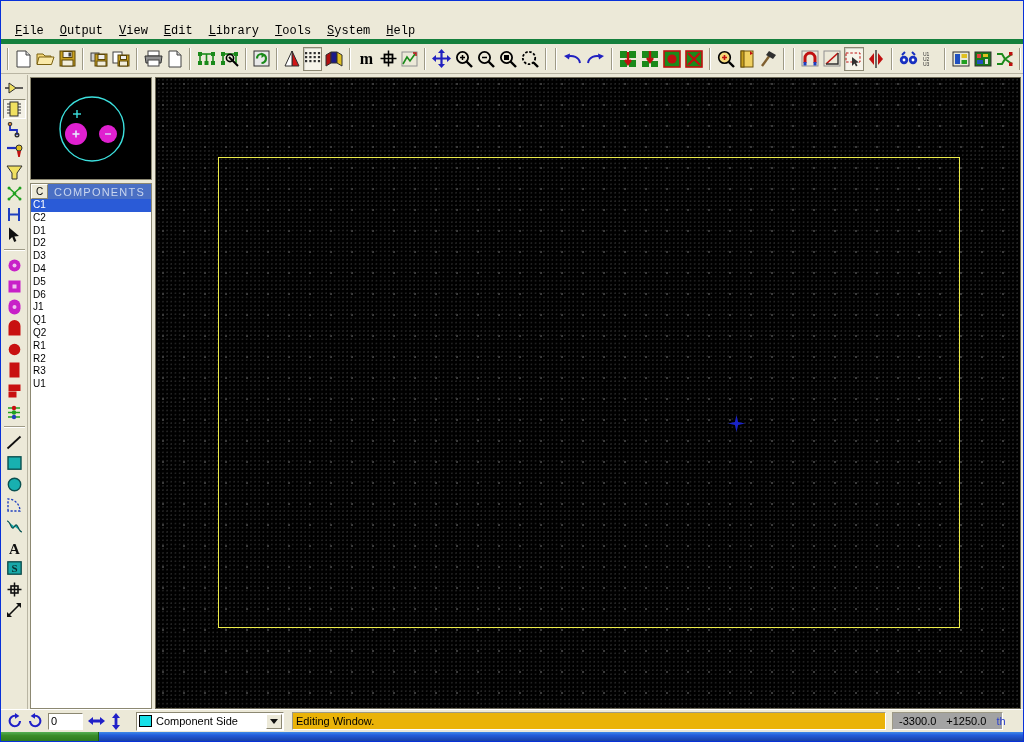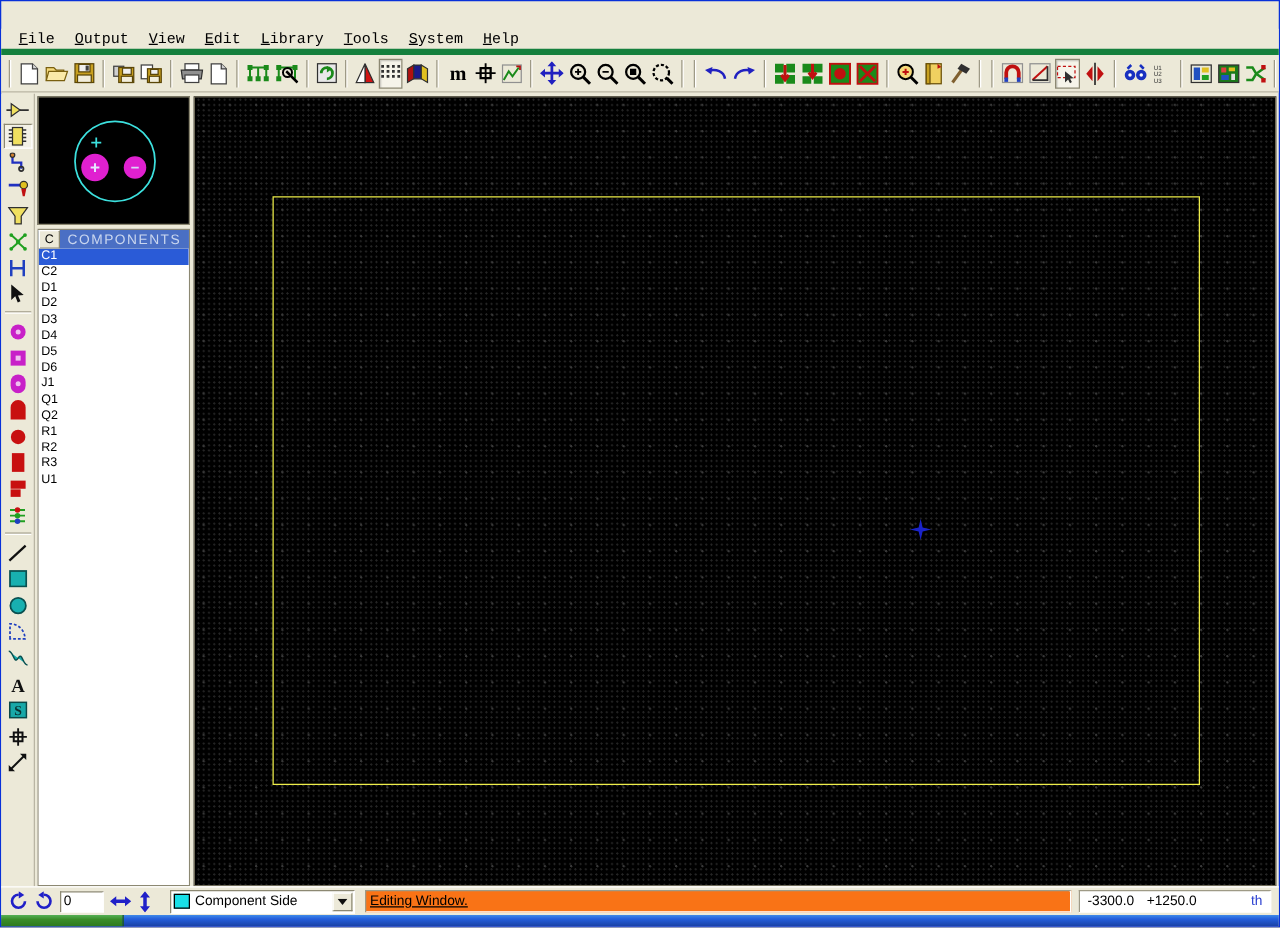--- a/index.html
+++ b/index.html
@@ -223,30 +223,29 @@
   }
   #layer-arrow {
     width: 16px; height: 15px; background: #ece9d8;
     border-top: 1px solid #ffffff; border-left: 1px solid #ffffff;
     border-right: 1px solid #8c8872; border-bottom: 1px solid #8c8872;
     display: flex; align-items: center; justify-content: center;
     margin-right: 1px; flex: 0 0 auto;
   }
   #msg-field {
     flex: 1; height: 18px; margin: 0 6px 0 8px;
-    background: #f97316;
+    background: #eab308;
     border-top: 1px solid #9e9a86; border-left: 1px solid #9e9a86;
     border-right: 1px solid #ffffff; border-bottom: 1px solid #ffffff;
     font-size: 11px; color: #000000; padding-left: 3px; line-height: 16px;
     font-family: "Liberation Sans", sans-serif;
-    text-decoration: underline;
   }
   #coord-field {
-    width: 154px; height: 18px; margin-right: 6px;
-    background: #ffffff;
+    width: 111px; height: 18px; margin-right: 20px;
+    background: #a3a3a3;
     border-top: 1px solid #9e9a86; border-left: 1px solid #9e9a86;
     border-right: 1px solid #ffffff; border-bottom: 1px solid #ffffff;
     display: flex; align-items: center; gap: 10px; padding: 0 6px;
     font-size: 11px; font-family: "Liberation Sans", sans-serif;
   }
   .coord-v { color: #000000; }
   #coord-units { color: #2a3fd0; margin-left: auto; }
 
   
   #taskbar {

